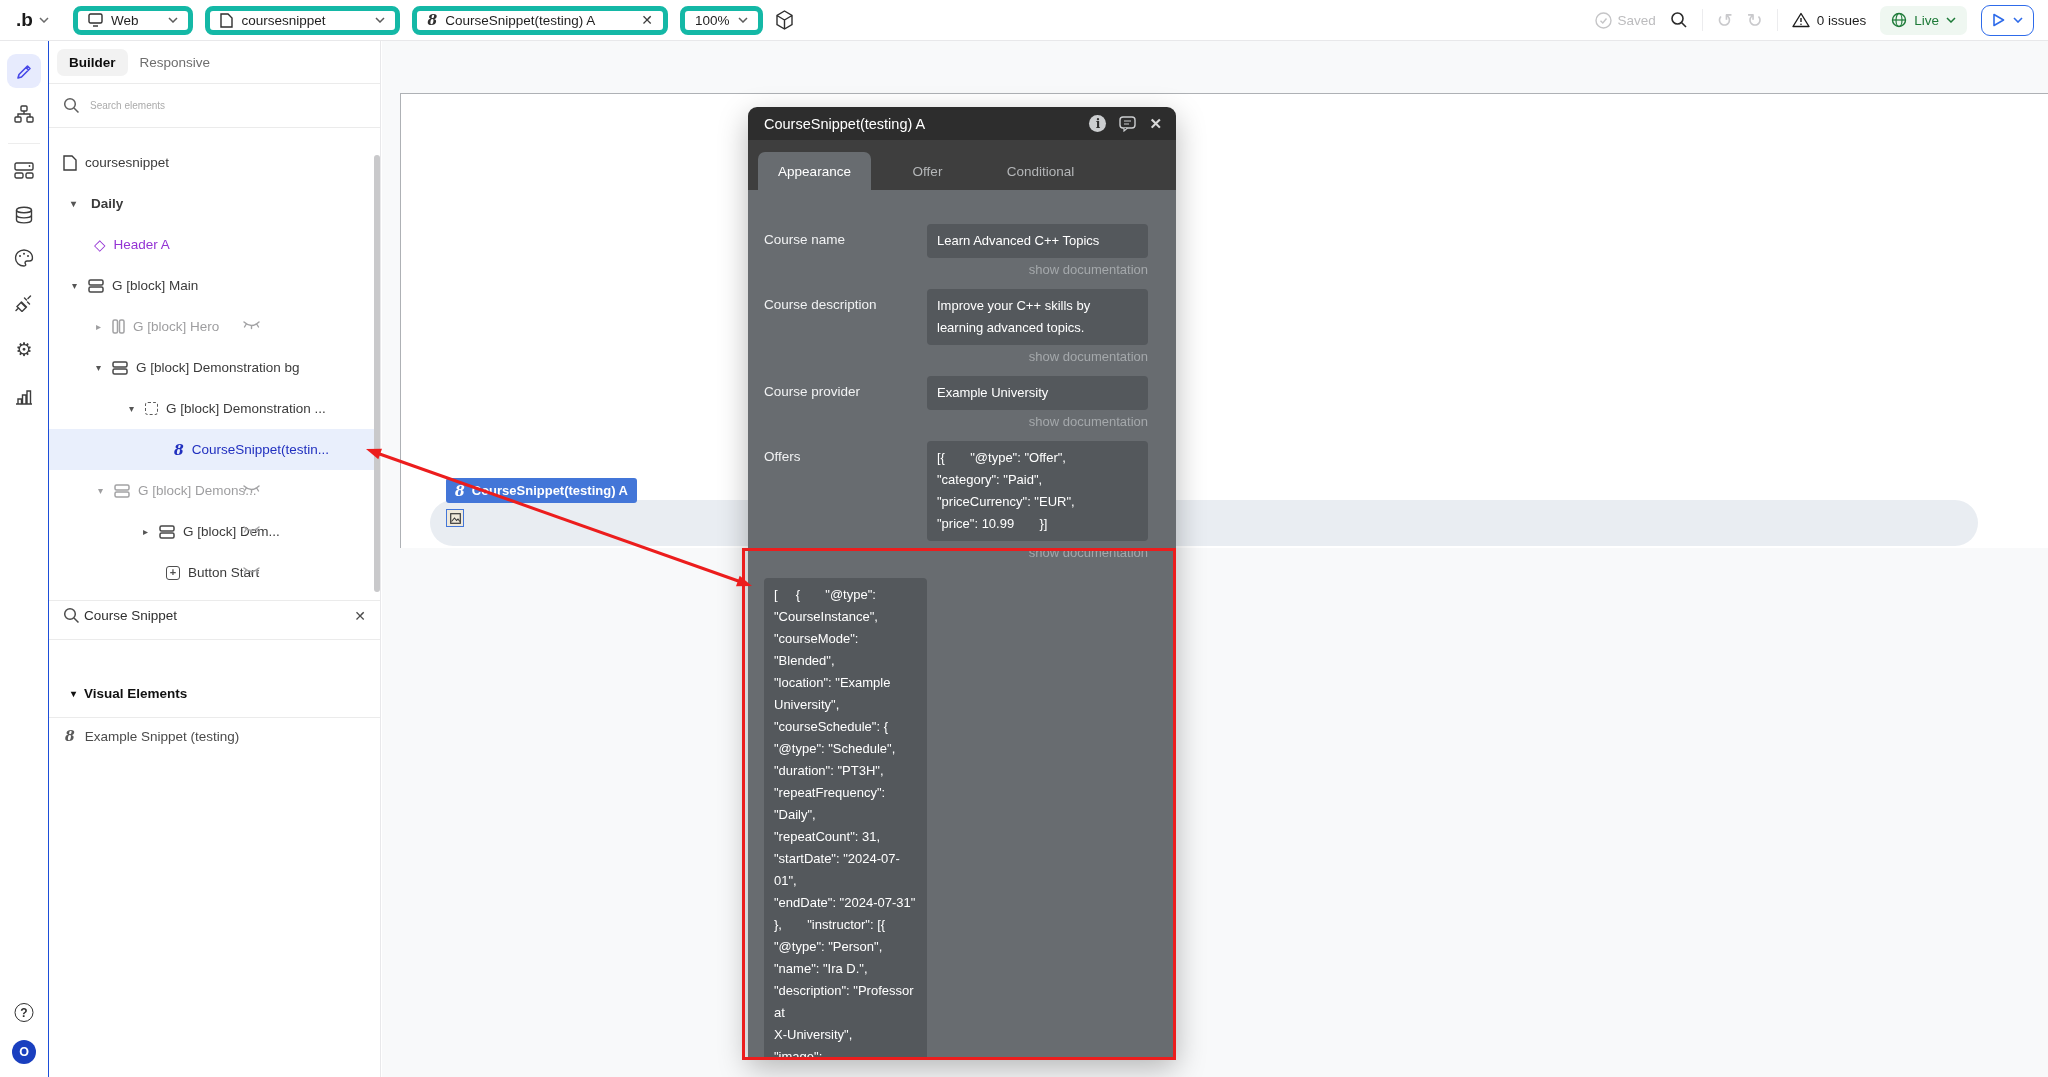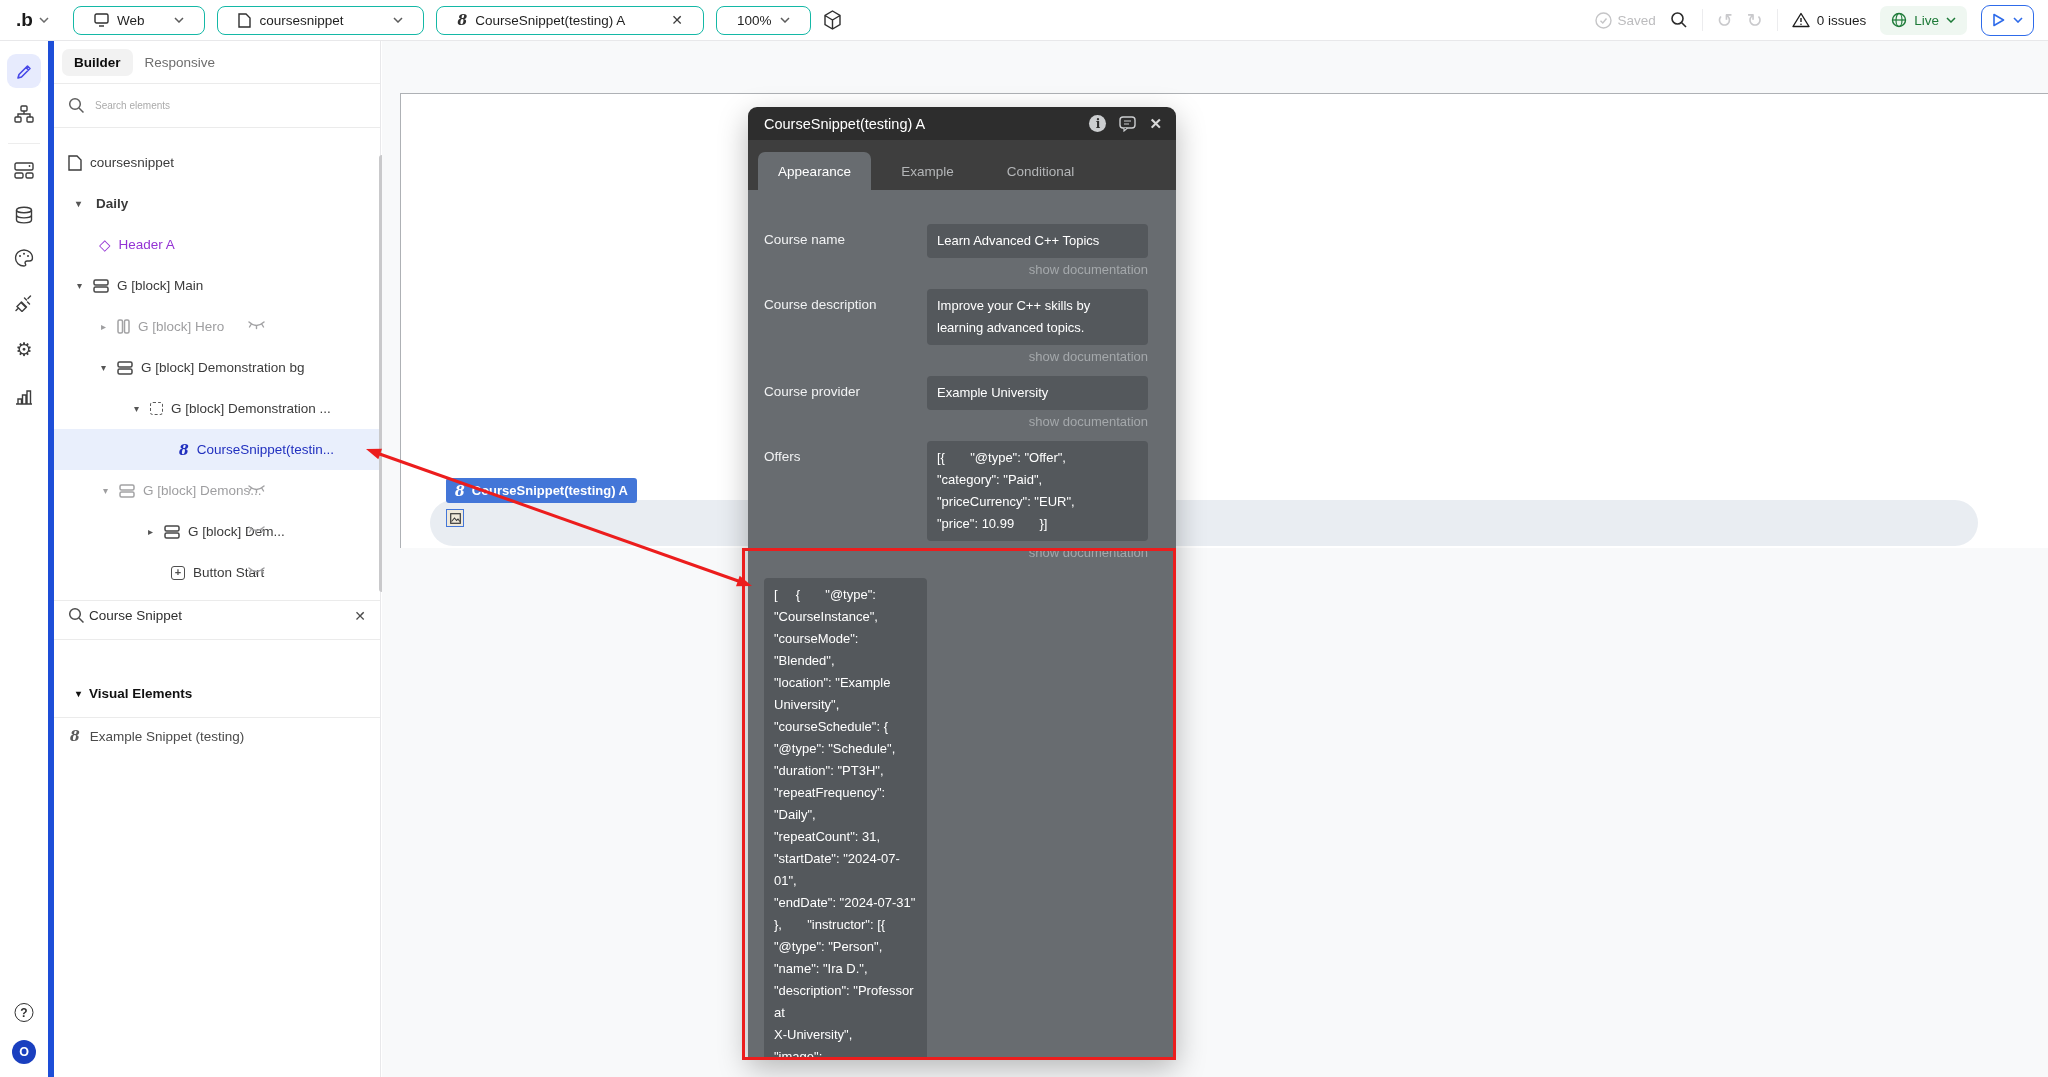--- a/index.html
+++ b/index.html
@@ -6,22 +6,22 @@
   html,body { background:#fff; }
   #root {
     position:relative; width:2048px; height:1077px; overflow:hidden;
     font-family:"Liberation Sans", sans-serif; color:#2b2b2b; background:#fff;
   }
   
   .topbar { position:absolute; left:0; top:0; width:2048px; height:41px;
     border-bottom:1px solid #e8e8ea; display:flex; align-items:center; background:#fff; }
   .logo { display:flex; align-items:center; gap:6px; margin-left:16px; cursor:pointer; }
   .logo-b { font-weight:800; font-size:19px; color:#1a1a1a; letter-spacing:0; }
-  .tb-box { display:flex; align-items:center; gap:8px; height:29px; border:1px solid #14b8a6;
-    border-radius:8px; padding:0 20px; font-size:13.5px; color:#1f1f1f; background:#fff; cursor:pointer; }
+  .tb-box { display:flex; align-items:center; gap:8px; height:29px; border:5px solid #14b8a6;
+    border-radius:8px; padding:0 10px; font-size:13.5px; color:#1f1f1f; background:#fff; cursor:pointer; }
   .tb-gap { width:12px; }
   .tb-right { margin-left:auto; display:flex; align-items:center; gap:14px; margin-right:14px; }
   .saved { display:flex; align-items:center; gap:6px; color:#bcbcbe; font-size:13.5px; }
   .vsep { width:1px; height:22px; background:#ececee; }
   .histbtn { font-size:19px; color:#c9c9cc; line-height:1; cursor:pointer; font-family:"DejaVu Sans",sans-serif; }
   .issues { display:flex; align-items:center; gap:7px; font-size:13.5px; color:#1d1d1d; cursor:pointer; }
   .live-pill { display:flex; align-items:center; gap:7px; background:#eff7f1; color:#1d7a38;
     border-radius:7px; height:29px; padding:0 11px; font-size:13.5px; cursor:pointer; }
   .play-btn { display:flex; align-items:center; gap:8px; border:1.5px solid #2e6bea; border-radius:9px;
     height:31px; padding:0 10px; background:#fff; cursor:pointer; }
@@ -31,21 +31,21 @@
   .strip-active { width:34px; height:34px; background:#e7ebfd; border-radius:9px;
     display:flex; align-items:center; justify-content:center; color:#4747e8; }
   .strip-div { position:absolute; left:8px; width:32px; height:1px; background:#ededed; }
   .gear-glyph { font-size:19px; font-family:"DejaVu Sans",sans-serif; }
   .help-circ { width:19px; height:19px; border:1.6px solid #2f2f2f; border-radius:50%;
     display:flex; align-items:center; justify-content:center; font-size:12px; font-weight:700; color:#2f2f2f; }
   .avatar { width:24px; height:24px; border-radius:50%; background:#1a3fbf; color:#fff;
     display:flex; align-items:center; justify-content:center; font-size:12.5px; font-weight:700; }
   
   .sidepanel { position:absolute; left:48px; top:41px; width:333px; bottom:0;
-    background:#fff; border-left:6px solid #1d4ed8; border-right:1px solid #e8e8ea; }
+    background:#fff; border-left:1px solid #1d4ed8; border-right:1px solid #e8e8ea; }
   .sp-tabs { position:absolute; left:0; top:0; width:100%; height:42px; display:flex; align-items:center; padding-left:8px; }
   .sp-tab { font-size:13.5px; padding:6px 12px; border-radius:7px; color:#6e6e6e; cursor:pointer; }
   .sp-tab.active { background:#f2f2f2; color:#0d0d0d; font-weight:700; }
   .hdiv { position:absolute; left:0; width:100%; height:1px; background:#ebebeb; }
   .sp-search { position:absolute; left:0; top:43px; width:100%; height:43px; display:flex; align-items:center; padding:0 14px; gap:10px; }
   .sp-search input { border:none; outline:none; font-size:10px; flex:1; font-family:inherit; color:#2f2f2f; }
   .sp-search input::placeholder { color:#ababab; }
   .tree { position:absolute; left:0; top:101px; width:100%; }
   .trow { position:relative; height:41px; display:flex; align-items:center; font-size:13.5px; color:#3b3b3b; cursor:pointer; }
   .trow .tri { font-size:10px; color:#555; width:12px; display:inline-block; }
@@ -402,21 +402,21 @@
             <rect x="1" y="1" width="15" height="11" rx="3" fill="none" stroke="#ccced0" stroke-width="1.4"></rect>
             <line x1="5" y1="5" x2="12" y2="5" stroke="#ccced0" stroke-width="1.2"></line>
             <line x1="5" y1="8" x2="10" y2="8" stroke="#ccced0" stroke-width="1.2"></line>
             <path d="M5,12 L5,15 L8.5,12" fill="#2d2d2d" stroke="#ccced0" stroke-width="1.2"></path>
           </svg>
         <span class="insp-x">✕</span>
       </div>
     </div>
     <div class="insp-tabs">
       <div class="itab active">Appearance</div>
-      <div class="itab">Example</div>
+      <div class="itab">Offer</div>
       <div class="itab">Conditional</div>
     </div>
     <div class="insp-body">
 
       <div class="frow">
         <div class="flabel">Course name</div>
         <div class="ta">Learn Advanced C++ Topics</div>
         <div class="showdoc">show documentation</div>
       </div>
 

